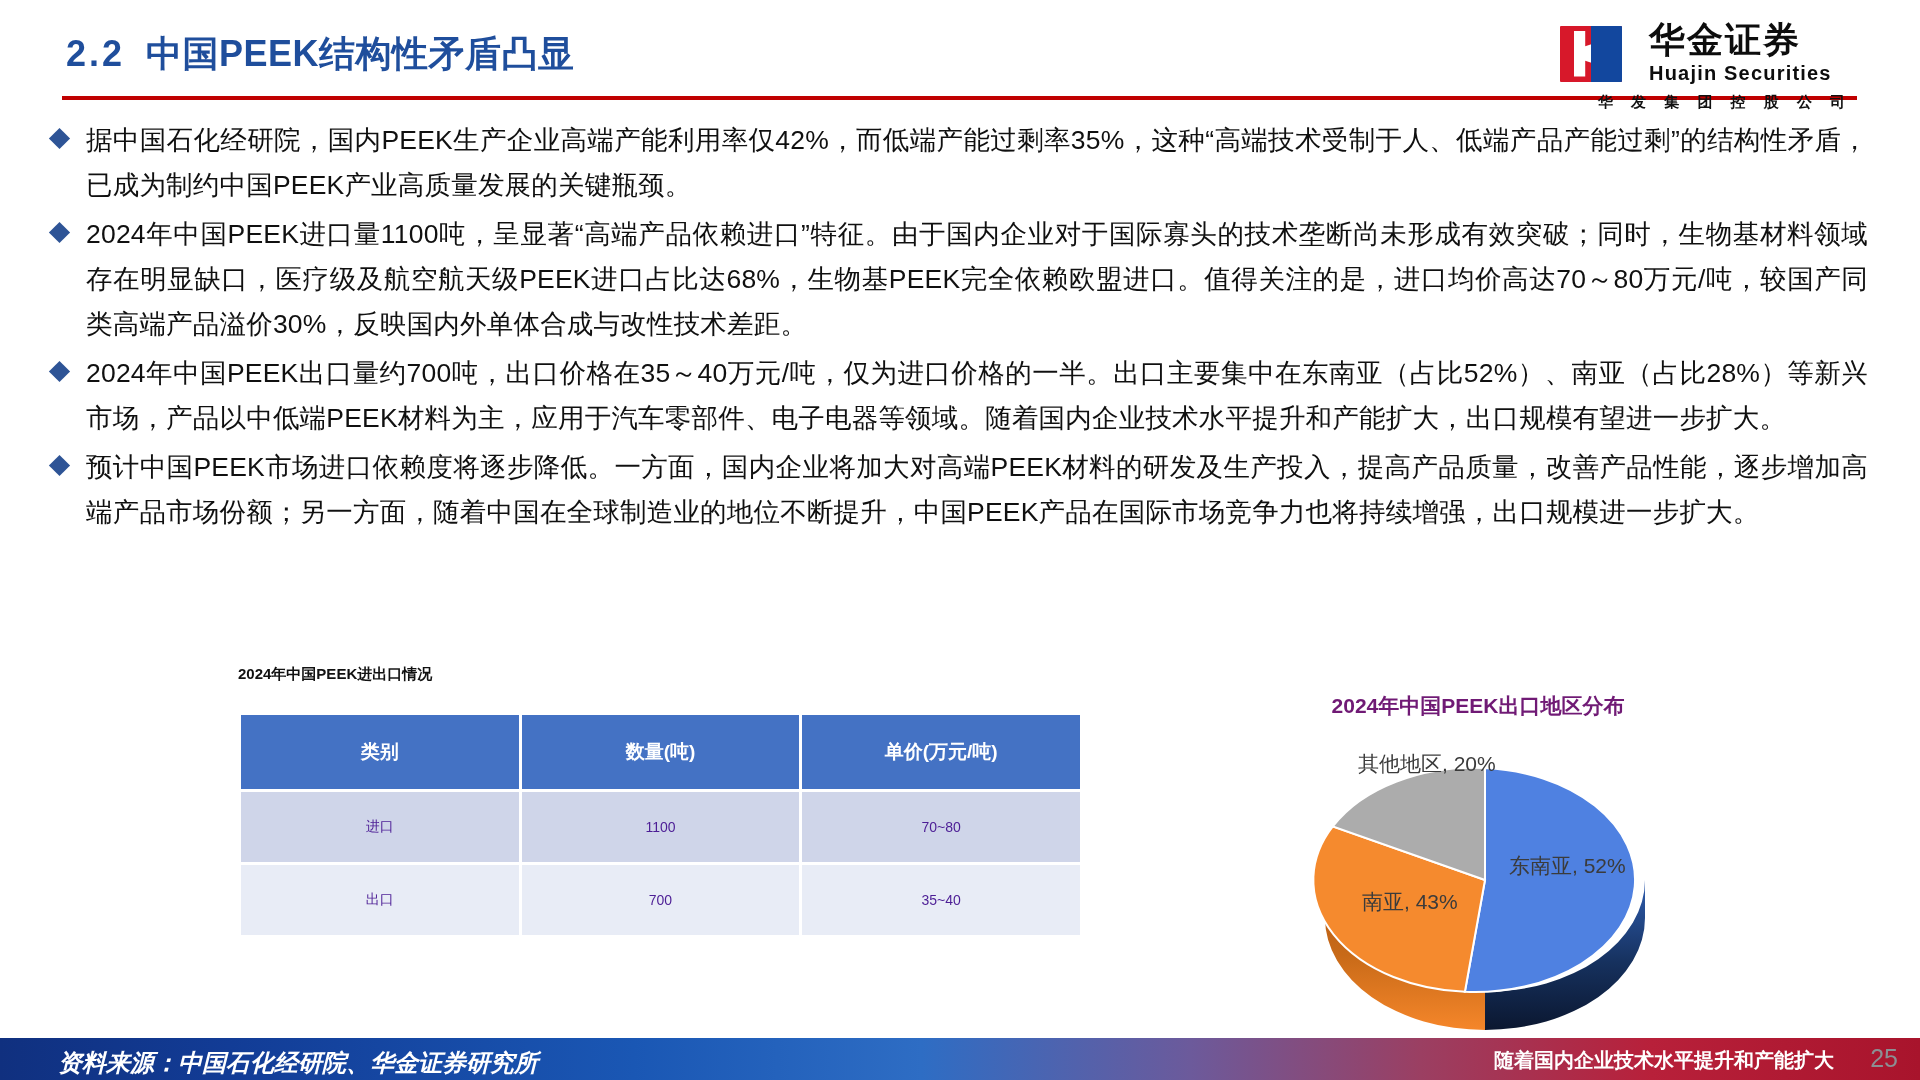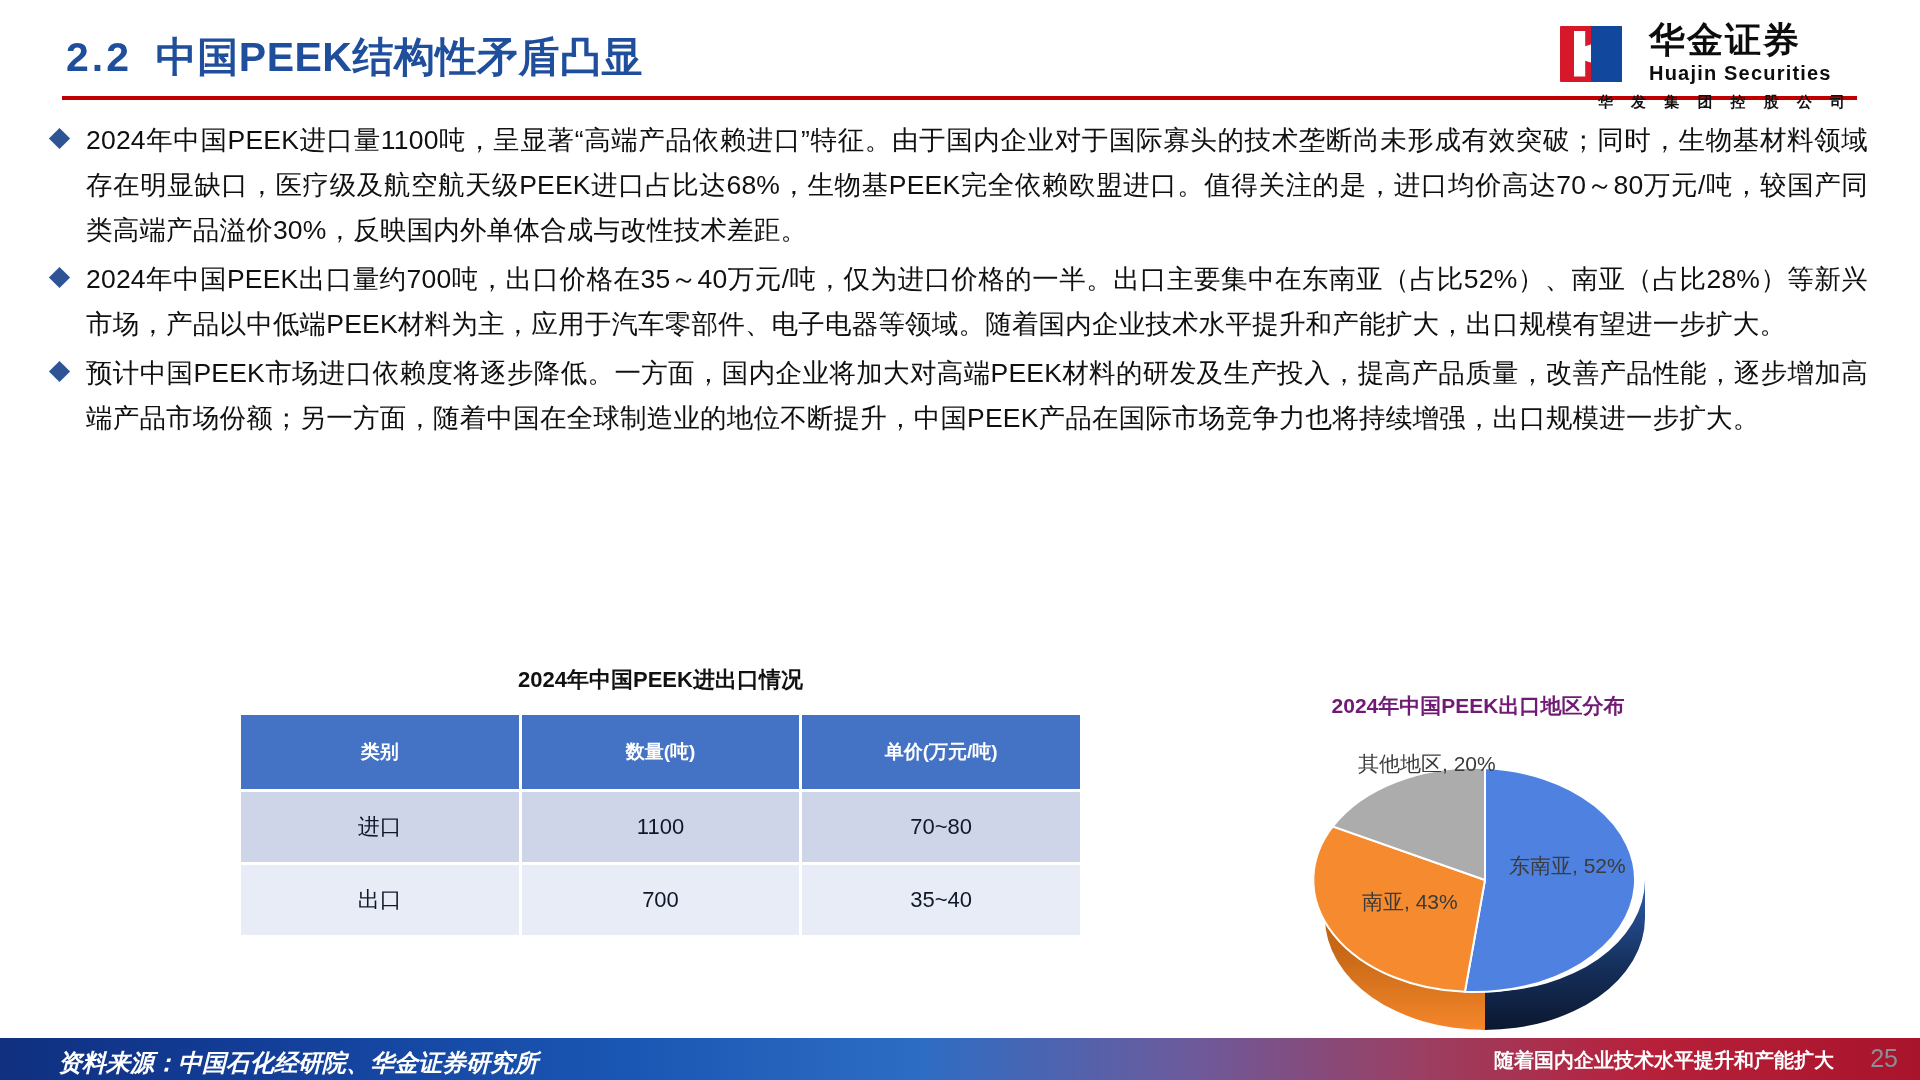--- a/index.html
+++ b/index.html
@@ -7,21 +7,21 @@
     width:1920px;height:1080px;overflow:hidden;
     background:#ffffff;
     font-family:"Liberation Sans","DejaVu Sans",sans-serif;
     position:relative;
   }
   #slide{position:absolute;inset:0;background:#fff;}
 
   
   .hdr-title{
     position:absolute;left:66px;top:30px;
-    font-size:41px;font-weight:bold;color:#1F4E9C;
+    font-size:36px;font-weight:bold;color:#1F4E9C;
     letter-spacing:0.5px;white-space:nowrap;
   }
   .hdr-title .num{letter-spacing:3px;}
   .hdr-rule{
     position:absolute;left:62px;top:96px;width:1795px;height:4px;
     background:#C00000;
   }
 
   
   .logo{position:absolute;right:30px;top:22px;width:330px;height:92px;}
@@ -62,33 +62,33 @@
   }
   .bullet .dia{
     position:absolute;left:4px;top:13px;width:15px;height:15px;
     background:#2E5496;transform:rotate(45deg);
   }
   .bullet p{margin:0;}
 
   
   .tbl-title{
     position:absolute;left:238px;top:665px;width:845px;
-    text-align:center;font-size:22px;font-weight:bold;color:#111;
+    font-size:15px;font-weight:bold;color:#111;
   }
   table.peek{
     position:absolute;left:238px;top:712px;width:845px;
     border-collapse:separate;border-spacing:3px 3px;
     table-layout:fixed;
   }
   table.peek th{
     background:#4472C4;color:#fff;font-size:19px;font-weight:bold;
     height:72px;text-align:center;border:0;
   }
   table.peek td{
-    font-size:22px;color:#0f172a;height:68px;text-align:center;
+    font-size:14px;color:#4c1d95;height:68px;text-align:center;
     font-weight:normal;border:0;
   }
   table.peek tr.r-odd td{background:#CFD5E9;}
   table.peek tr.r-even td{background:#E8ECF6;}
 
   
   .pie-title{
     position:absolute;left:1258px;top:692px;width:440px;
     text-align:center;font-size:21px;font-weight:bold;color:#701a75;
   }
@@ -139,20 +139,24 @@
         </div>
       <div>
         <div class="logo-cn">华金证券</div>
         <div class="logo-en">Huajin Securities</div>
       </div>
     </div>
     <div class="logo-sub">华 发 集 团 控 股 公 司</div>
   </div>
 
   <div class="body-wrap">
+    <div class="bullet">
+      <span class="dia"></span>
+      <p>据中国石化经研院，国内PEEK生产企业高端产能利用率仅42%，而低端产能过剩率35%，这种“高端技术受制于人、低端产品产能过剩”的结构性矛盾，已成为制约中国PEEK产业高质量发展的关键瓶颈。</p>
+    </div>
     <div class="bullet">
       <span class="dia"></span>
       <p>2024年中国PEEK进口量1100吨，呈显著“高端产品依赖进口”特征。由于国内企业对于国际寡头的技术垄断尚未形成有效突破；同时，生物基材料领域存在明显缺口，医疗级及航空航天级PEEK进口占比达68%，生物基PEEK完全依赖欧盟进口。值得关注的是，进口均价高达70～80万元/吨，较国产同类高端产品溢价30%，反映国内外单体合成与改性技术差距。</p>
     </div>
     <div class="bullet">
       <span class="dia"></span>
       <p>2024年中国PEEK出口量约700吨，出口价格在35～40万元/吨，仅为进口价格的一半。出口主要集中在东南亚（占比52%）、南亚（占比28%）等新兴市场，产品以中低端PEEK材料为主，应用于汽车零部件、电子电器等领域。随着国内企业技术水平提升和产能扩大，出口规模有望进一步扩大。</p>
     </div>
     <div class="bullet">
       <span class="dia"></span>

